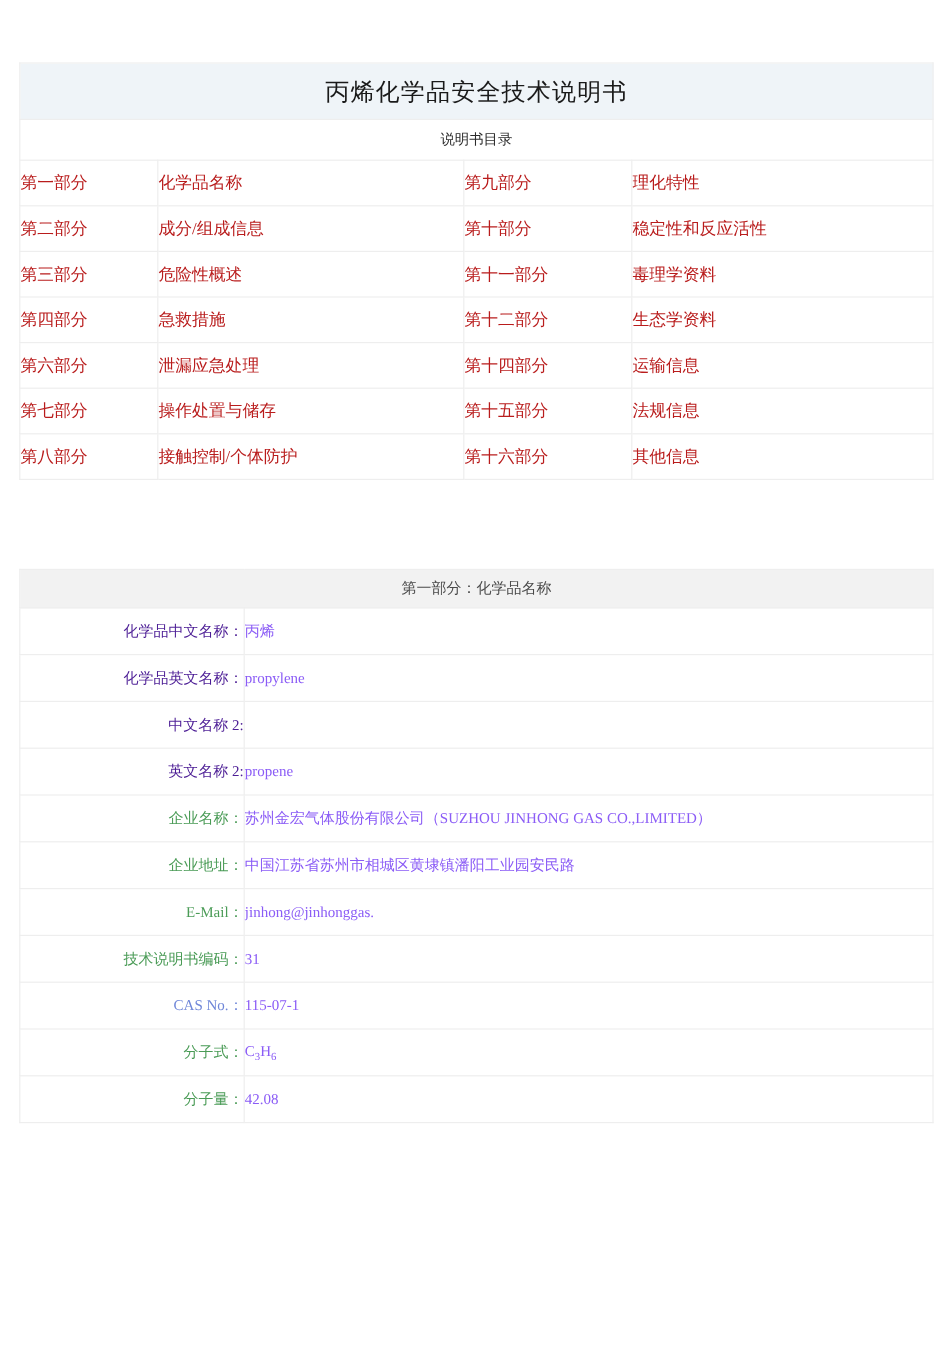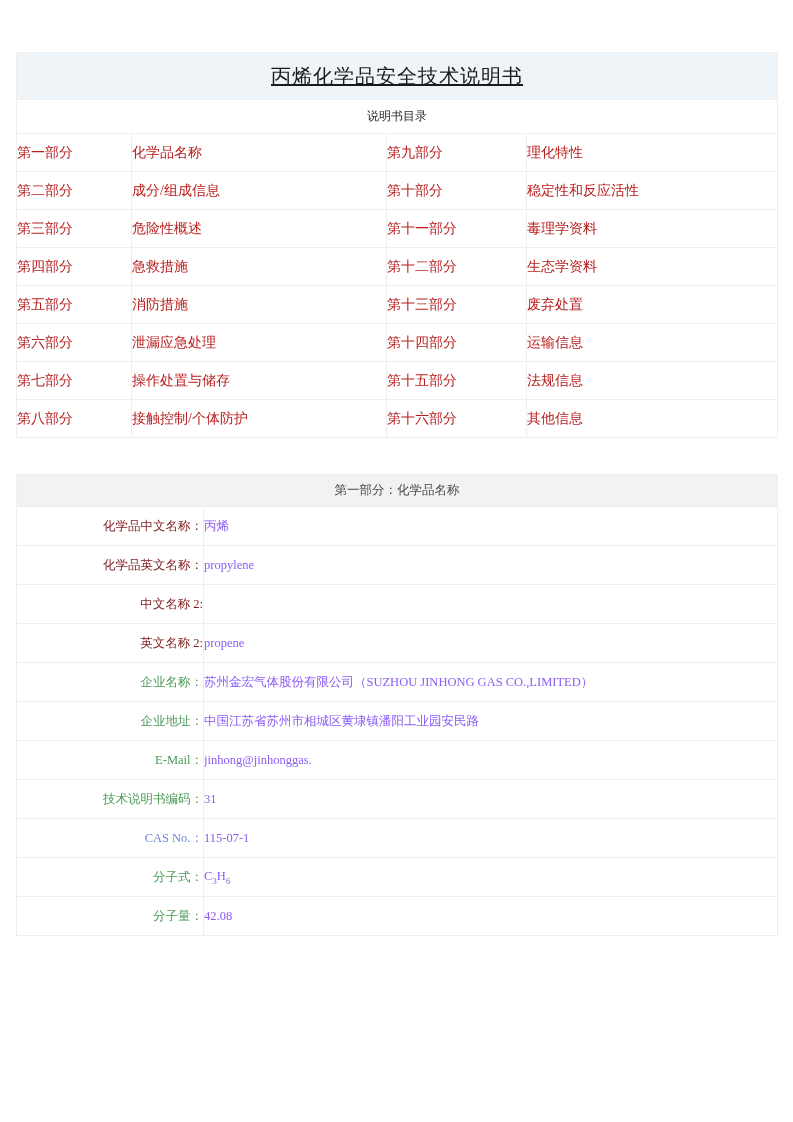--- a/index.html
+++ b/index.html
@@ -44,21 +44,20 @@
 
   .title-cell {
     background: #eff4f8;
     text-align: center;
     height: 46px;
     font-size: 20px;
     font-weight: bold;
     color: #1a1a1a;
     letter-spacing: 1px;
     font-family: "Liberation Sans", "DejaVu Sans", sans-serif;
-    text-decoration: underline;
   }
   .subtitle-cell {
     background: #ffffff;
     text-align: center;
     height: 33px;
     font-size: 12px;
     font-weight: bold;
     color: #2b2b2b;
     font-family: "Liberation Sans", "DejaVu Sans", sans-serif;
   }
@@ -95,21 +94,21 @@
     white-space: nowrap;
   }
   .kv-value {
     padding-left: 9px;
     font-size: 12.5px;
     color: #8b5cf6;
     height: 38px;
     white-space: nowrap;
     overflow: hidden;
   }
-  .lbl-blue  { color: #7f1d1d; }
+  .lbl-blue  { color: #4c1d95; }
   .lbl-green { color: #4a9b56; }
   .lbl-blue2 { color: #6f86d8; }
   sub { font-size: 9px; }
 </style>
 </head>
 <body>
 
 <div class="page">
 
   <table class="doc-table" id="toc-table">
@@ -145,26 +144,20 @@
         <td class="toc-cell">第十一部分</td>
         <td class="toc-cell">毒理学资料</td>
       </tr>
       <tr>
         <td class="toc-cell">第四部分</td>
         <td class="toc-cell">急救措施</td>
         <td class="toc-cell">第十二部分</td>
         <td class="toc-cell">生态学资料</td>
       </tr>
       <tr>
-        <td class="toc-cell">第五部分</td>
-        <td class="toc-cell">消防措施</td>
-        <td class="toc-cell">第十三部分</td>
-        <td class="toc-cell">废弃处置</td>
-      </tr>
-      <tr>
         <td class="toc-cell">第六部分</td>
         <td class="toc-cell">泄漏应急处理</td>
         <td class="toc-cell">第十四部分</td>
         <td class="toc-cell">运输信息</td>
       </tr>
       <tr>
         <td class="toc-cell">第七部分</td>
         <td class="toc-cell">操作处置与储存</td>
         <td class="toc-cell">第十五部分</td>
         <td class="toc-cell">法规信息</td>

